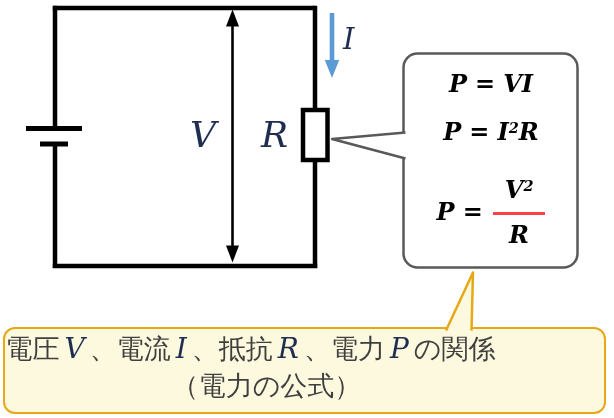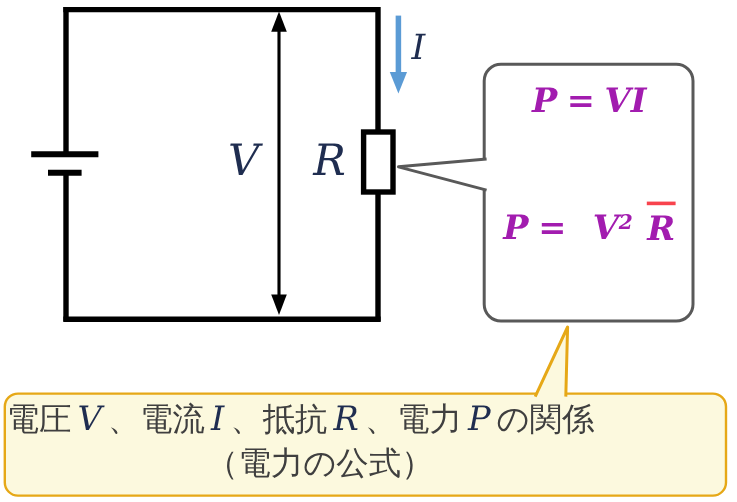--- a/index.html
+++ b/index.html
@@ -15,27 +15,27 @@
     font-family:"DejaVu Serif","Liberation Serif",serif;
     font-style:italic;color:#1f2d50;
   }
   .circuit-label{font-size:36px;line-height:1;}
   .current-label{font-size:29px;line-height:1;}
 
   
   .formula{
     left:404px;width:174px;text-align:center;
     font-family:"DejaVu Serif","Liberation Serif",serif;
-    font-style:italic;font-weight:bold;color:#a21caf;
-    font-size:28px;line-height:40px;white-space:nowrap;
+    font-style:italic;font-weight:bold;color:#000000;
+    font-size:24px;line-height:40px;white-space:nowrap;
   }
   .formula .eq{font-style:normal;padding:0 8px;}
   .formula sup{font-size:0.60em;vertical-align:0.5em;line-height:0;}
   .formula-fraction{display:flex;align-items:center;justify-content:center;}
-  .frac{display:inline-flex;flex-direction:row;align-items:center;margin-left:2px;}
+  .frac{display:inline-flex;flex-direction:column;align-items:center;margin-left:2px;}
   .frac .num{line-height:44px;padding:0 12px;}
   .frac .den{line-height:40px;border-top:3px solid #f8434d;
              align-self:stretch;text-align:center;}
 
   
   .caption-box{
     position:absolute;left:3px;top:327px;width:599px;height:83px;
     background:#fcf9de;border:2.5px solid #e6a817;border-radius:12px;
     z-index:0;
   }
@@ -81,20 +81,23 @@
   </svg>
 
   <div class="txt mi circuit-label" style="left:190px;top:117px;">V</div>
   <div class="txt mi circuit-label" style="left:261px;top:117px;">R</div>
   <div class="txt mi current-label" style="left:343px;top:25px;">I</div>
 
   <div class="txt formula" style="top:64px;">
     <span>P</span><span class="eq">=</span><span>VI</span>
   </div>
 
+  <div class="txt formula" style="top:112px;">
+    <span>P</span><span class="eq">=</span><span>I</span><sup>2</sup><span>R</span>
+  </div>
 
   <div class="txt formula formula-fraction" style="top:168px;">
     <span>P</span>
       <span class="eq">=</span>
     <span class="frac">
       <span class="num"><span>V</span><sup>2</sup></span>
       <span class="den">R</span>
     </span>
   </div>
 

